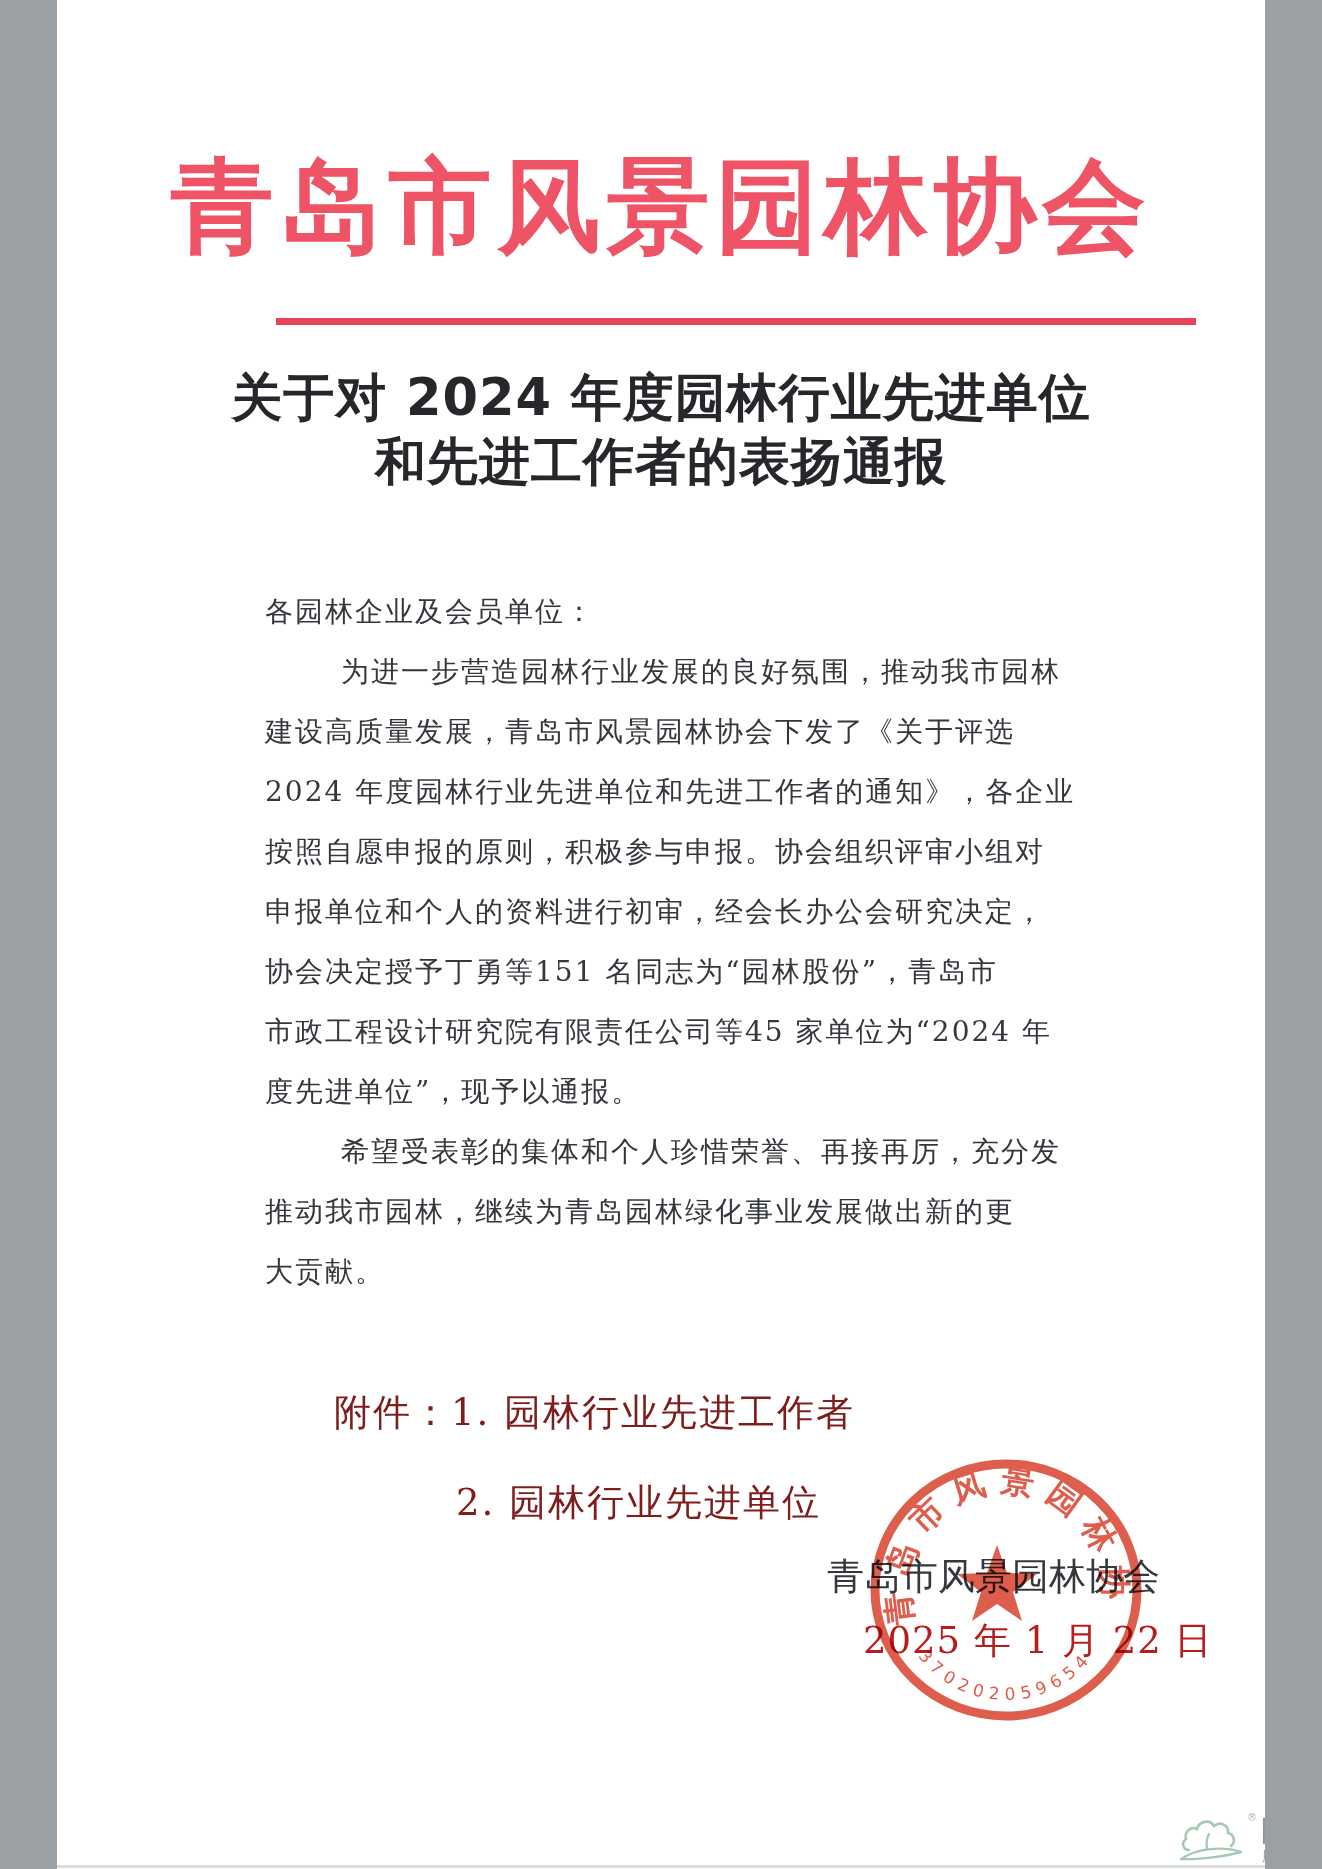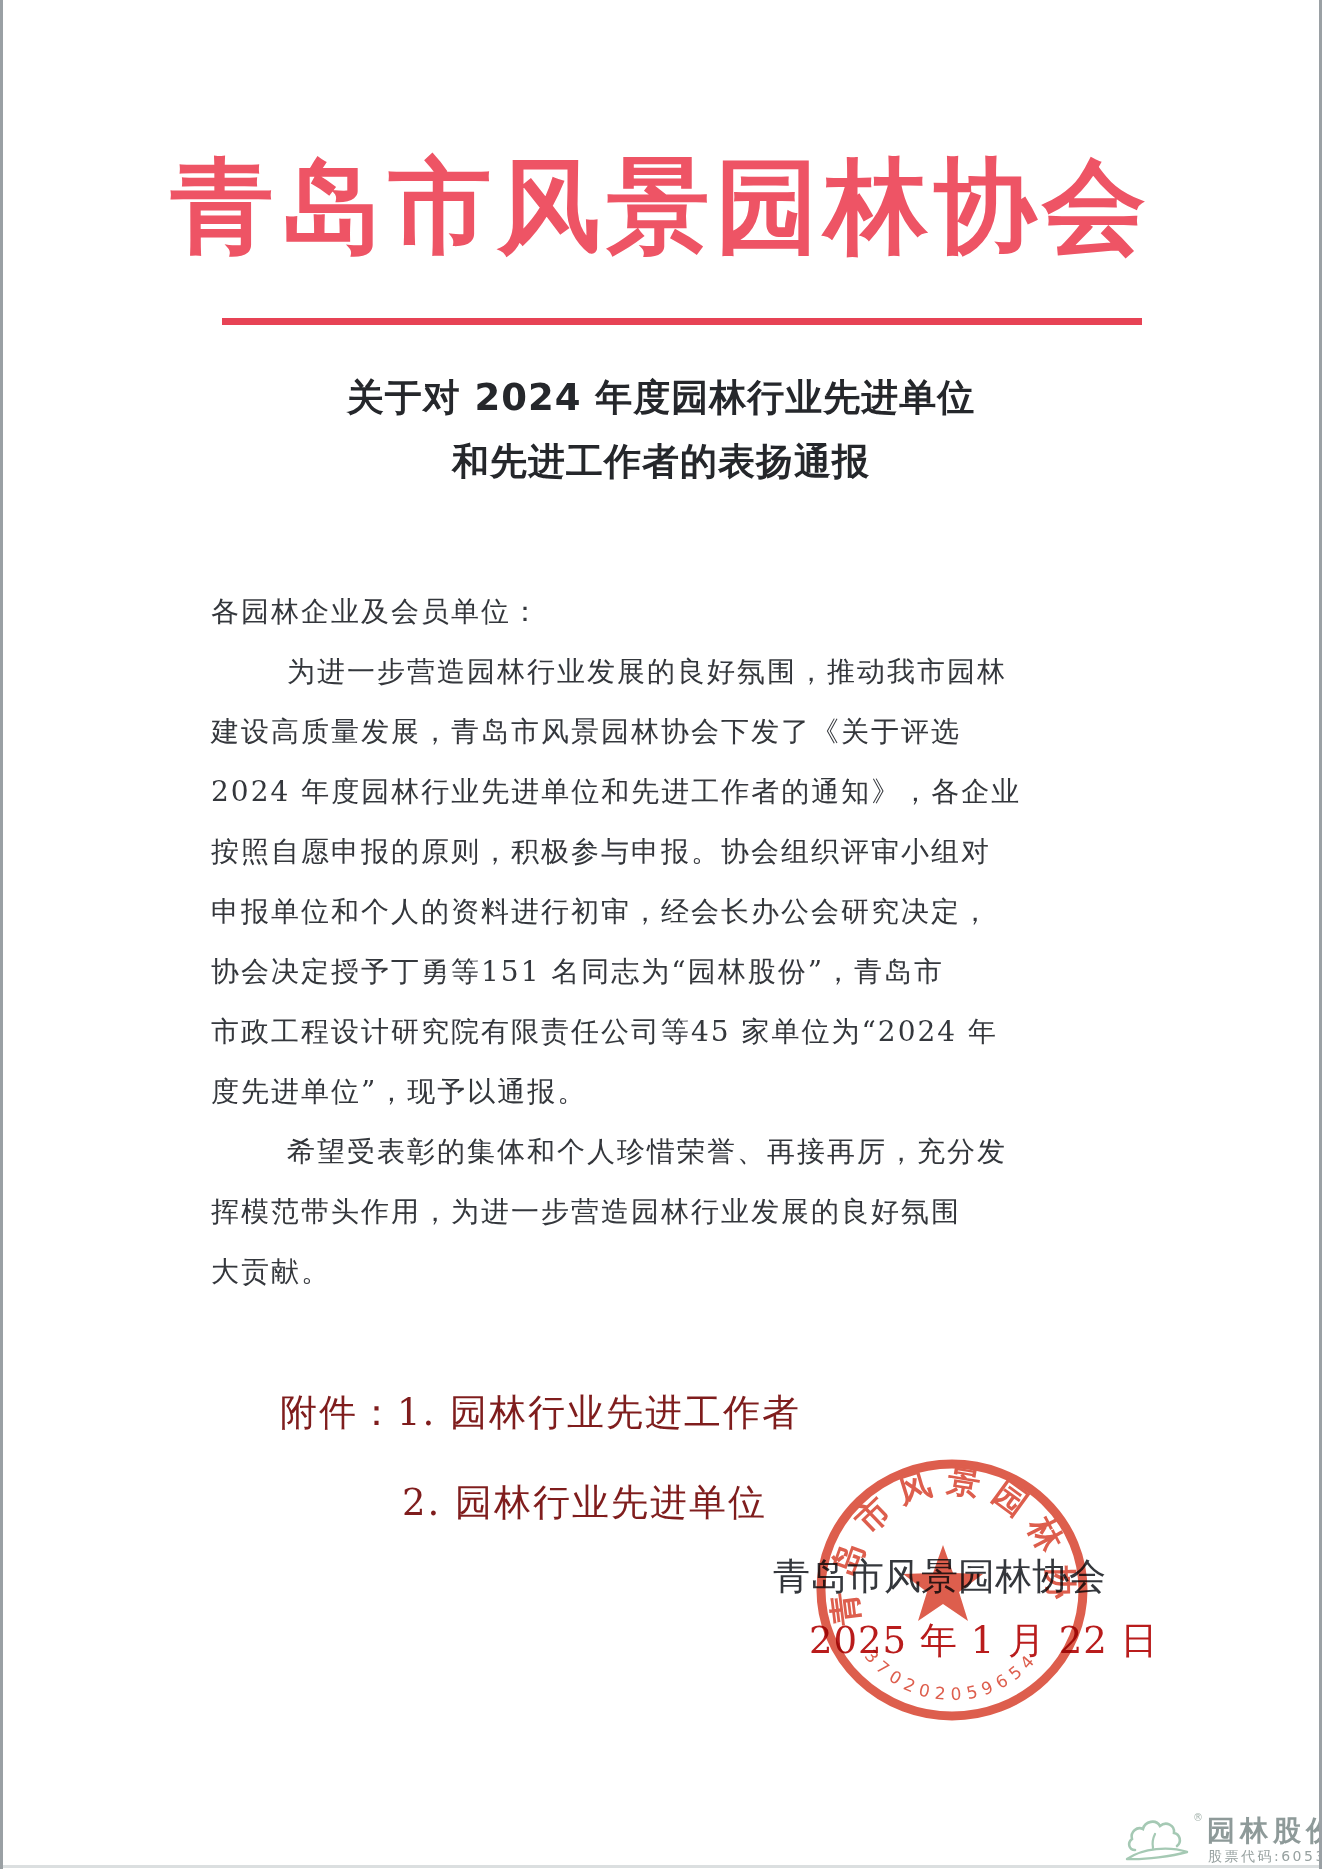--- a/index.html
+++ b/index.html
@@ -1,18 +1,18 @@
 <!DOCTYPE html>
 <html><head>
 <meta charset="utf-8">
 <style>
   html,body{margin:0;padding:0;background:#9aa0a4;}
   .page{
     position:relative;
-    width:1316px;height:1869px;
+    width:1208px;height:1869px;
     margin:0 auto;
     background:#ffffff;
     overflow:hidden;
     font-family:"DejaVu Serif","Liberation Serif",serif;
     color:#2b2d31;
   }
   
   .letterhead{
     position:absolute;left:0;top:150px;width:100%;
     text-align:center;
@@ -27,21 +27,21 @@
     position:absolute;left:219px;top:318px;
     width:920px;height:7px;
     background:#e74355;
   }
   
   .doc-title{
     position:absolute;left:0;top:366px;width:100%;
     text-align:center;
     font-family:"DejaVu Sans","Liberation Sans",sans-serif;
     font-weight:bold;
-    font-size:37px;line-height:64px;
+    font-size:51px;line-height:64px;
     letter-spacing:1px;
     color:#25272b;
   }
   
   .body-line{
     position:absolute;left:208px;
     font-size:28px;line-height:44px;
     letter-spacing:2px;
     color:#34373c;
     white-space:nowrap;
@@ -112,21 +112,21 @@
   <div class="body-line" style="top:590px">各园林企业及会员单位：</div>
   <div class="body-line" style="top:710px">建设高质量发展，青岛市风景园林协会下发了《关于评选</div>
   <div class="body-line indent" style="top:650px">为进一步营造园林行业发展的良好氛围，推动我市园林</div>
   <div class="body-line" style="top:770px">2024 年度园林行业先进单位和先进工作者的通知》，各企业</div>
   <div class="body-line" style="top:830px">按照自愿申报的原则，积极参与申报。协会组织评审小组对</div>
   <div class="body-line" style="top:890px">申报单位和个人的资料进行初审，经会长办公会研究决定，</div>
   <div class="body-line" style="top:950px">协会决定授予丁勇等151 名同志为“园林股份”，青岛市</div>
   <div class="body-line" style="top:1010px">市政工程设计研究院有限责任公司等45 家单位为“2024 年</div>
   <div class="body-line" style="top:1070px">度先进单位”，现予以通报。</div>
   <div class="body-line indent" style="top:1130px">希望受表彰的集体和个人珍惜荣誉、再接再厉，充分发</div>
-  <div class="body-line" style="top:1190px">挥模范带头作用，为进一步营造园林行业发展的良好氛围</div>
+  <div class="body-line" style="top:1190px">推动我市园林，继续为青岛园林绿化事业发展做出新的更</div>
   <div class="body-line" style="top:1250px">大贡献。</div>
 
   <div class="attach-line" style="left:277px;top:1388px">附件：1. 园林行业先进工作者</div>
   <div class="attach-line" style="left:399px;top:1478px">2. 园林行业先进单位</div>
 
   <div class="sign-org">青岛市风景园林协会</div>
   <div class="sign-date">2025 年 1 月 22 日</div>
 
   <svg class="seal" viewBox="0 0 290 285" xmlns="http://www.w3.org/2000/svg">
     <defs>

